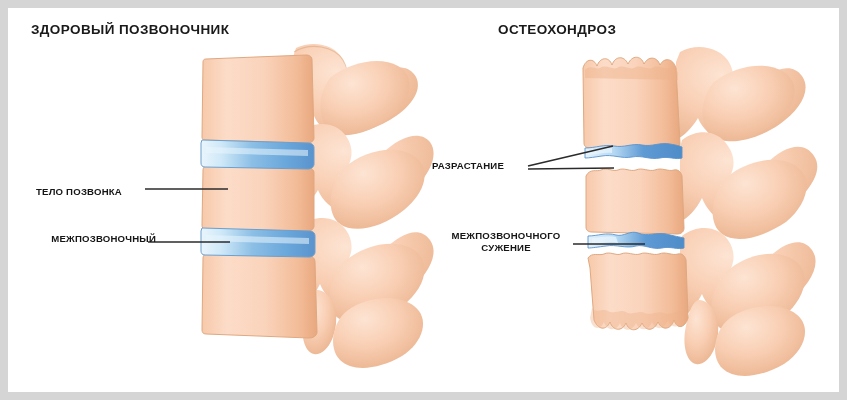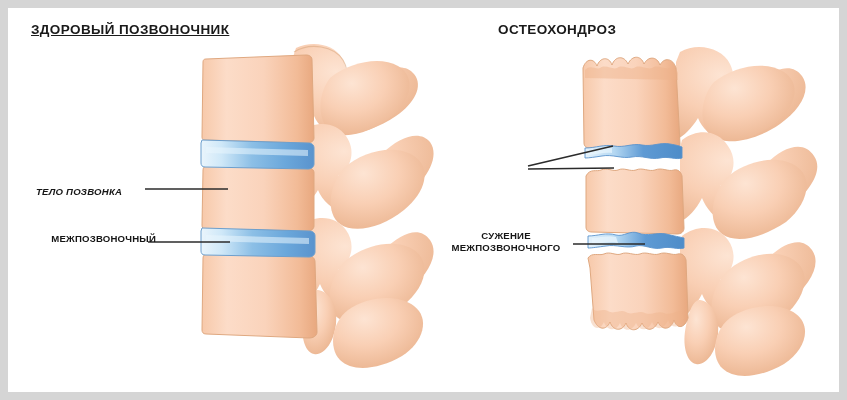--- a/index.html
+++ b/index.html
@@ -31,35 +31,35 @@
   }
   .title {
     position: absolute;
     font-family: "Liberation Sans", sans-serif;
     font-weight: bold;
     font-size: 13.5px;
     letter-spacing: 0.4px;
     color: #1a1a1a;
     white-space: nowrap;
   }
-  #title-healthy { left: 23px; top: 14px; text-decoration: underline; }
+  #title-healthy { left: 23px; top: 14px; }
   #title-osteo  { left: 490px; top: 14px; }
 
   .label {
     position: absolute;
     font-family: "Liberation Sans", sans-serif;
     font-weight: bold;
     font-size: 9.6px;
     letter-spacing: 0.2px;
     color: #151515;
     line-height: 12px;
     white-space: nowrap;
   }
 
-  #lbl-body      { left: 28px;  top: 178px; font-style: italic; }
+  #lbl-body      { left: 28px;  top: 178px; }
   #lbl-disc      { left: 18px;  top: 225px; text-align: right; width: 130px;}
   #lbl-bonegrow  { left: 396px; top: 152px; text-align: center; width: 128px;}
   #lbl-narrow    { left: 418px; top: 222px; text-align: center; width: 160px;}
 
   svg.art {
     position: absolute;
     left: -8px;
     top: -8px;
     width: 847px;
     height: 400px;
@@ -290,21 +290,22 @@
 
     <div class="title" id="title-osteo">ОСТЕОХОНДРОЗ</div>
 
     <div class="label" id="lbl-body">ТЕЛО ПОЗВОНКА</div>
 
     <div class="label" id="lbl-disc">
       <div>МЕЖПОЗВОНОЧНЫЙ</div>
     </div>
 
     <div class="label" id="lbl-bonegrow">
+      <div>РАЗРАСТАНИЕ</div>
     </div>
 
     <div class="label" id="lbl-narrow">
+      <div>МЕЖПОЗВОНОЧНОГО</div>
       <div>СУЖЕНИЕ</div>
-      <div>МЕЖПОЗВОНОЧНОГО</div>
     </div>
 
   </div>
 </div>
 
 </body></html>

